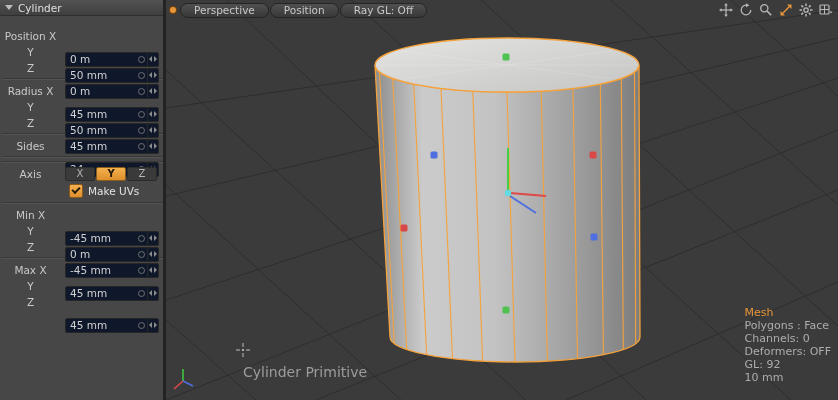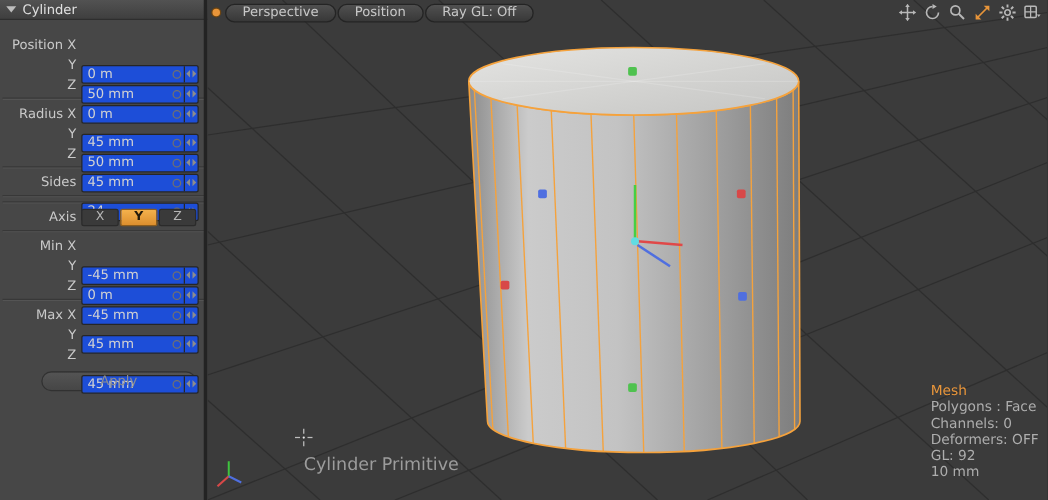--- a/index.html
+++ b/index.html
@@ -8,22 +8,22 @@
 
   
   #panel{position:absolute;left:0;top:0;width:167px;height:400px;background:#474747;
          font-size:10.5px;color:#c9c9c9;}
   .hdr{height:15px;background:linear-gradient(#525252,#3f3f3f);border-bottom:1px solid #2e2e2e;
        display:flex;align-items:center;gap:5px;padding:0 5px;color:#e0e0e0;}
   .tri{width:0;height:0;border-left:4px solid transparent;border-right:4px solid transparent;
        border-top:5px solid #bdbdbd;}
   .rows{padding-top:12px;}
   .row{display:flex;align-items:center;height:15px;margin-bottom:1px;}
-  .lbl{width:61px;text-align:right;padding-right:4px;flex:none;white-space:nowrap;}
-  .field{width:92px;height:13px;background:#1d4ed8;border:1px solid #262626;border-radius:2px;
+  .lbl{width:61px;text-align:center;padding-right:4px;flex:none;white-space:nowrap;}
+  .field{width:92px;height:13px;background:#0f172a;border:1px solid #262626;border-radius:2px;
          display:flex;align-items:center;color:#d2d2d2;margin-top:47px;}
   .val{flex:1;padding-left:4px;white-space:nowrap;overflow:hidden;}
   .knob{width:5px;height:5px;border:1px solid #707070;border-radius:50%;flex:none;margin-right:2px;}
   .spin{flex:none;width:11px;height:100%;display:flex;align-items:center;justify-content:space-between;
         border-left:1px solid #262626;padding:0 1px;box-sizing:border-box;}
   .spin::before{content:"";border-top:3px solid transparent;border-bottom:3px solid transparent;
         border-right:3px solid #8d8d8d;}
   .spin::after{content:"";border-top:3px solid transparent;border-bottom:3px solid transparent;
         border-left:3px solid #8d8d8d;}
   .sep{height:1px;background:#383838;border-bottom:1px solid #545454;margin:3px 2px;}
@@ -139,20 +139,27 @@
 
       <div class="row">
         <span class="lbl">Axis</span>
         <span class="seg">
           <button>X</button>
           <button class="sel">Y</button>
           <button>Z</button>
         </span>
       </div>
 
+      <div class="row" style="height:17px;">
+        <span class="lbl"></span>
+        <span class="cb">
+          <i class="check"></i>
+        </span>
+        <span class="uvlbl">Make UVs</span>
+      </div>
 
       <div class="sep"></div>
 
       <div class="row">
         <span class="lbl">Min X</span>
         <span class="field">
           <span class="val">-45 mm</span>
           <span class="knob"></span>
           <span class="spin"></span>
         </span>
@@ -189,21 +196,20 @@
       </div>
       <div class="row">
         <span class="lbl">Z</span>
         <span class="field">
           <span class="val">45 mm</span>
           <span class="knob"></span>
           <span class="spin"></span>
         </span>
       </div>
 
-      <button class="apply">Apply</button>
     </div>
   </aside>
 
   <div id="divider"></div>
 
   <div id="viewport">
 
     <svg id="scene" width="672" height="400" viewBox="0 0 672 400">
       <defs>
         <linearGradient id="bodyGrad" x1="0" y1="0" x2="1" y2="0">

